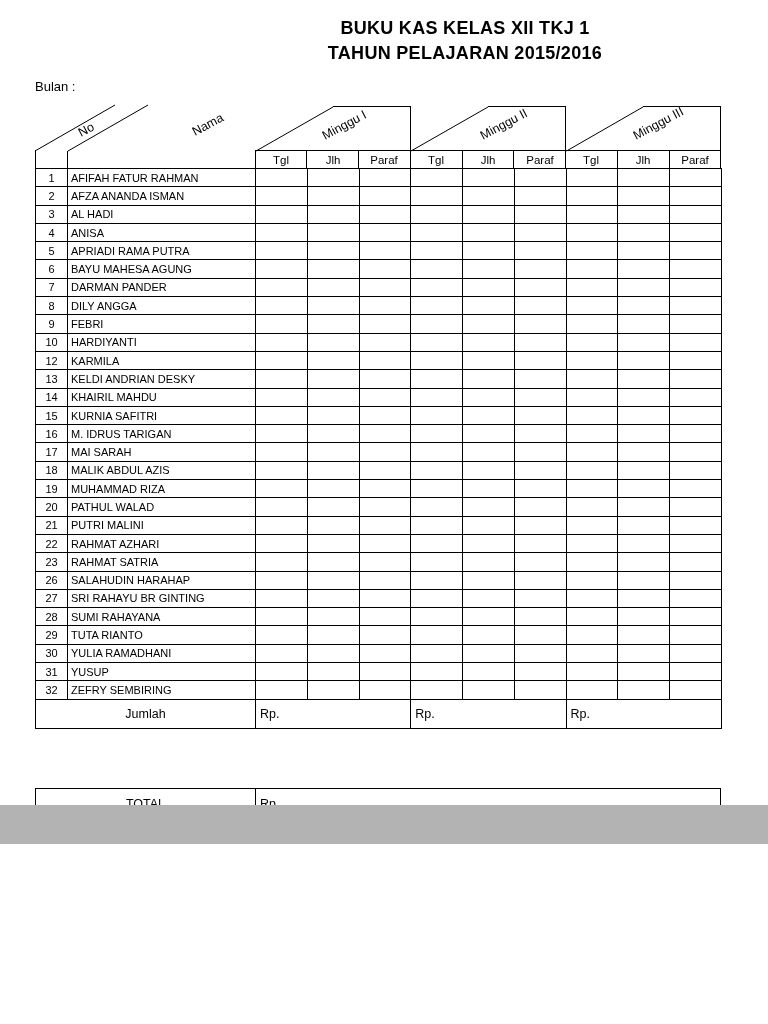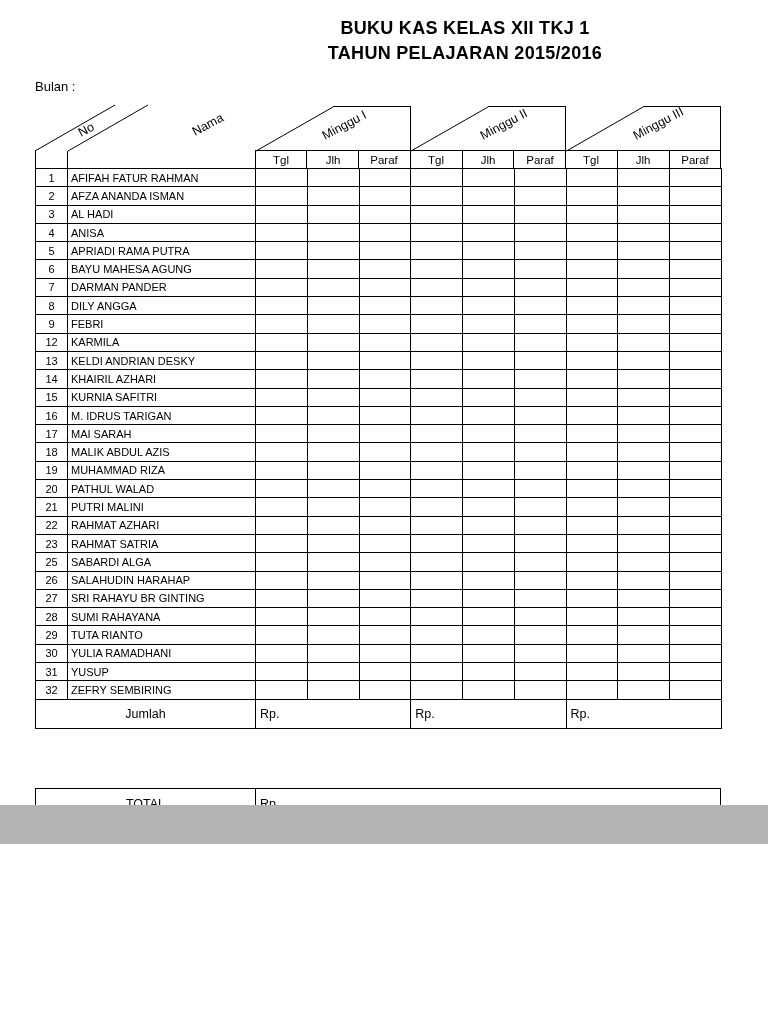--- a/index.html
+++ b/index.html
@@ -233,20 +233,33 @@
           <td class="entry-cell"></td>
           <td class="entry-cell"></td>
           <td class="entry-cell"></td>
           <td class="entry-cell"></td>
           <td class="entry-cell"></td>
           <td class="entry-cell"></td>
           <td class="entry-cell"></td>
           <td class="entry-cell"></td>
         </tr>
         <tr>
+          <td class="no-cell">10</td>
+          <td class="name-cell">HARDIYANTI</td>
+          <td class="entry-cell"></td>
+          <td class="entry-cell"></td>
+          <td class="entry-cell"></td>
+          <td class="entry-cell"></td>
+          <td class="entry-cell"></td>
+          <td class="entry-cell"></td>
+          <td class="entry-cell"></td>
+          <td class="entry-cell"></td>
+          <td class="entry-cell"></td>
+        </tr>
+        <tr>
           <td class="no-cell">12</td>
           <td class="name-cell">KARMILA</td>
           <td class="entry-cell"></td>
           <td class="entry-cell"></td>
           <td class="entry-cell"></td>
           <td class="entry-cell"></td>
           <td class="entry-cell"></td>
           <td class="entry-cell"></td>
           <td class="entry-cell"></td>
           <td class="entry-cell"></td>
@@ -260,21 +273,21 @@
           <td class="entry-cell"></td>
           <td class="entry-cell"></td>
           <td class="entry-cell"></td>
           <td class="entry-cell"></td>
           <td class="entry-cell"></td>
           <td class="entry-cell"></td>
           <td class="entry-cell"></td>
         </tr>
         <tr>
           <td class="no-cell">14</td>
-          <td class="name-cell">KHAIRIL AZHARI</td>
+          <td class="name-cell">KHAIRIL MAHDU</td>
           <td class="entry-cell"></td>
           <td class="entry-cell"></td>
           <td class="entry-cell"></td>
           <td class="entry-cell"></td>
           <td class="entry-cell"></td>
           <td class="entry-cell"></td>
           <td class="entry-cell"></td>
           <td class="entry-cell"></td>
           <td class="entry-cell"></td>
         </tr>
@@ -378,33 +391,20 @@
           <td class="entry-cell"></td>
           <td class="entry-cell"></td>
           <td class="entry-cell"></td>
           <td class="entry-cell"></td>
           <td class="entry-cell"></td>
           <td class="entry-cell"></td>
         </tr>
         <tr>
           <td class="no-cell">23</td>
           <td class="name-cell">RAHMAT SATRIA</td>
-          <td class="entry-cell"></td>
-          <td class="entry-cell"></td>
-          <td class="entry-cell"></td>
-          <td class="entry-cell"></td>
-          <td class="entry-cell"></td>
-          <td class="entry-cell"></td>
-          <td class="entry-cell"></td>
-          <td class="entry-cell"></td>
-          <td class="entry-cell"></td>
-        </tr>
-        <tr>
-          <td class="no-cell">25</td>
-          <td class="name-cell">SABARDI ALGA</td>
           <td class="entry-cell"></td>
           <td class="entry-cell"></td>
           <td class="entry-cell"></td>
           <td class="entry-cell"></td>
           <td class="entry-cell"></td>
           <td class="entry-cell"></td>
           <td class="entry-cell"></td>
           <td class="entry-cell"></td>
           <td class="entry-cell"></td>
         </tr>

